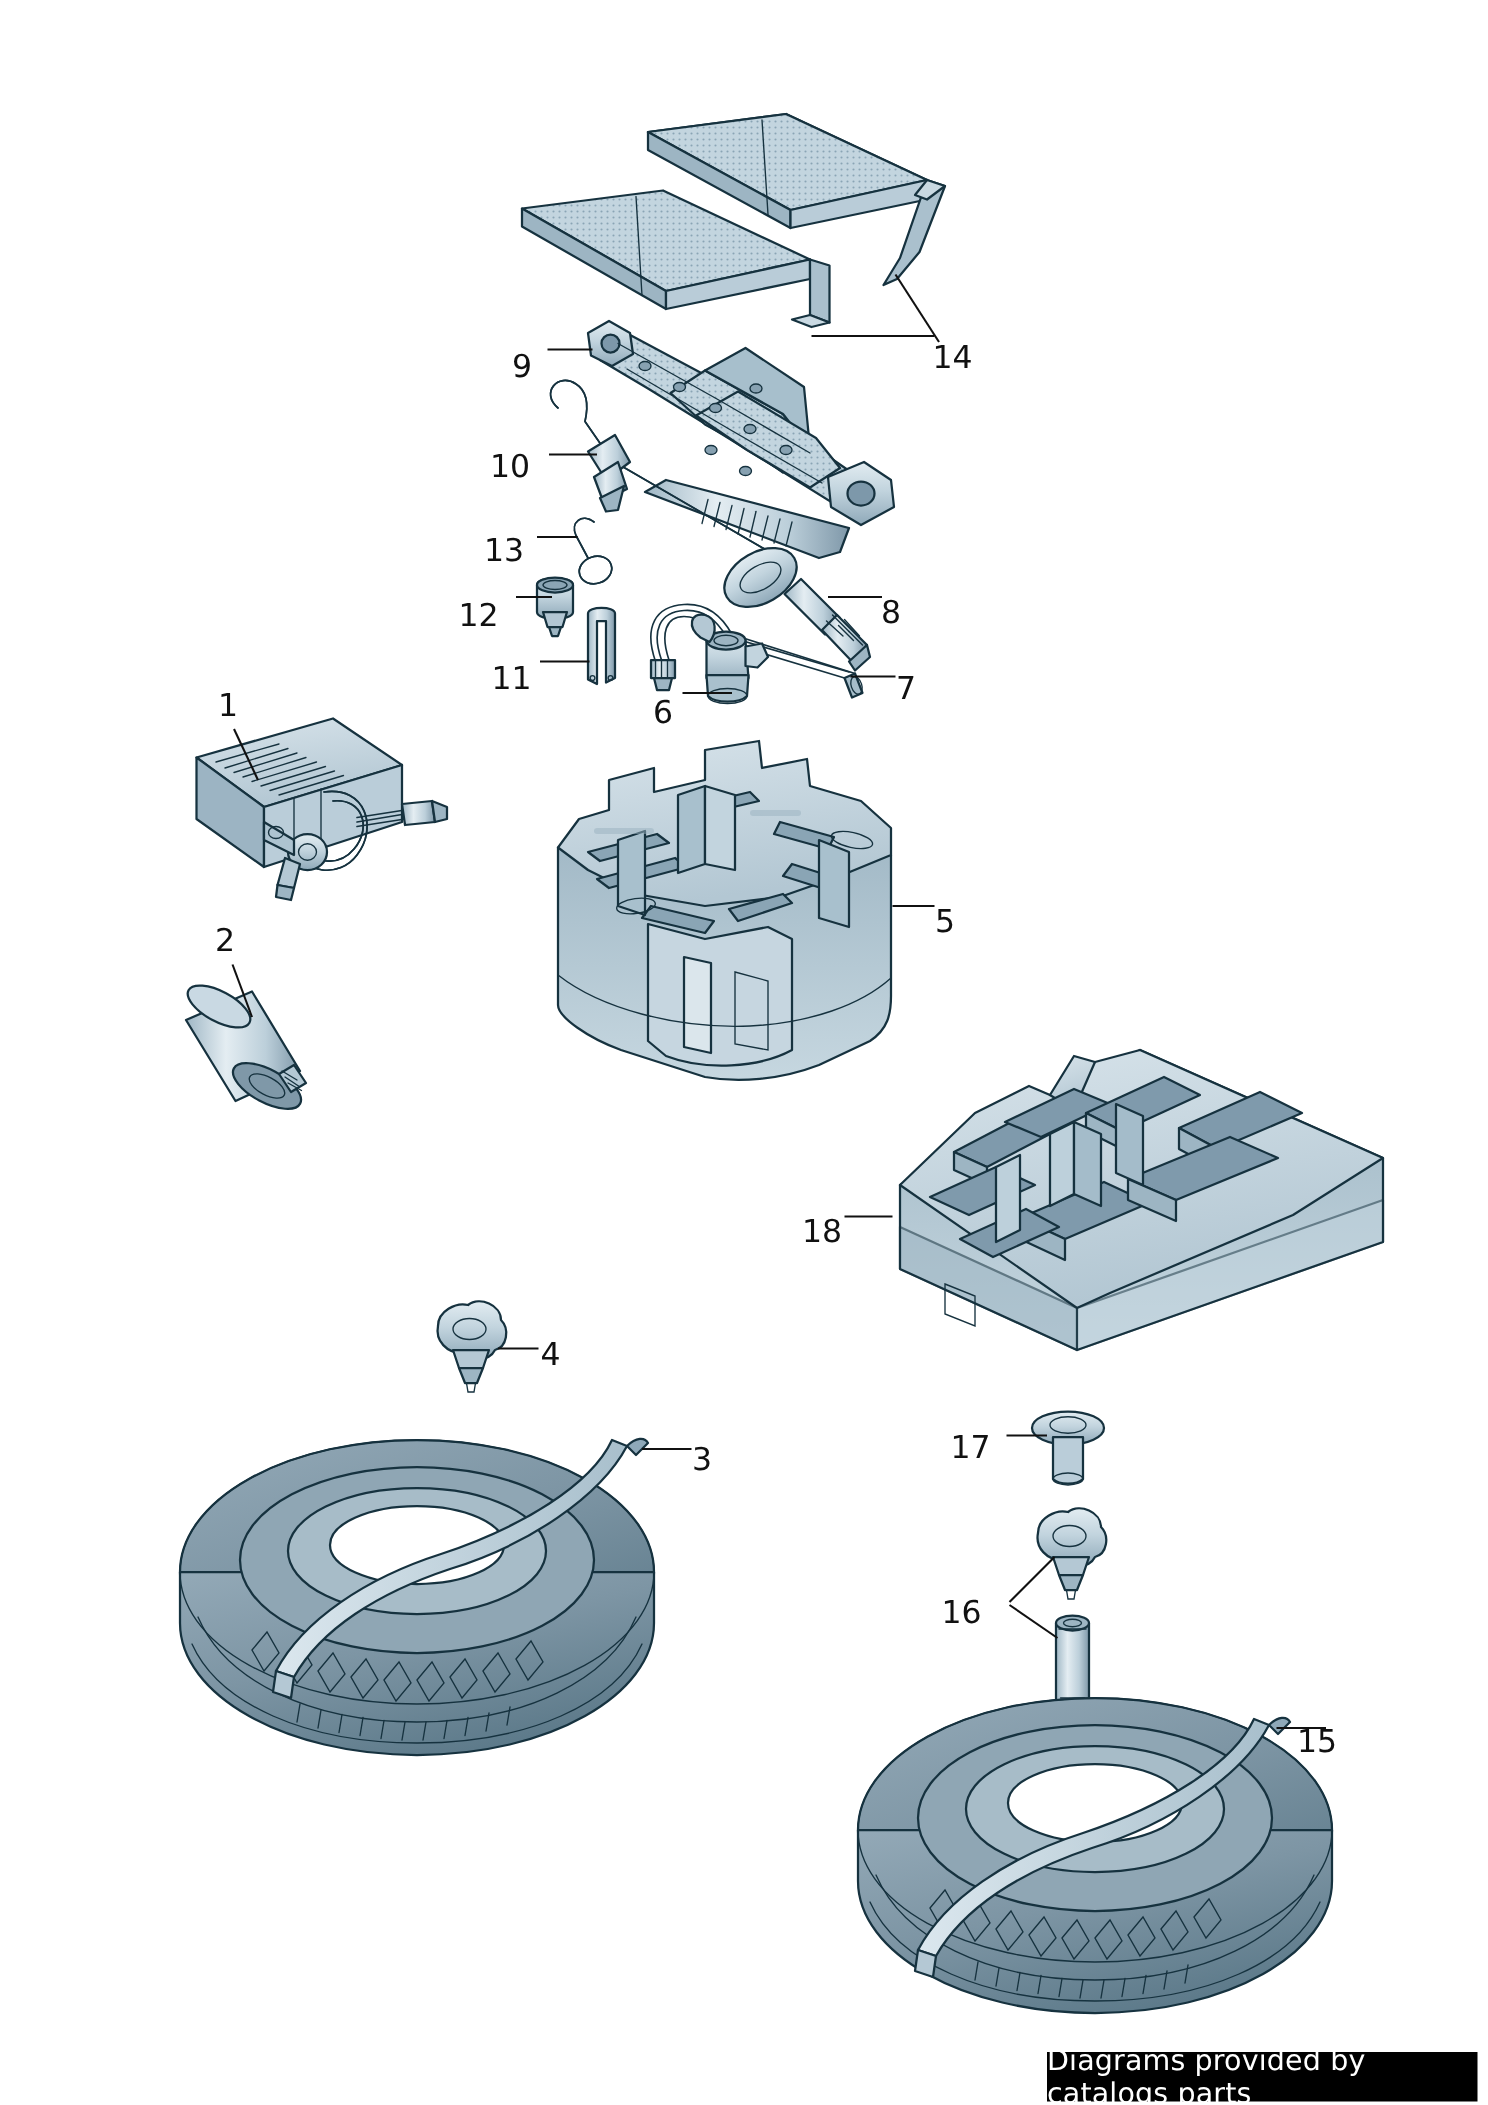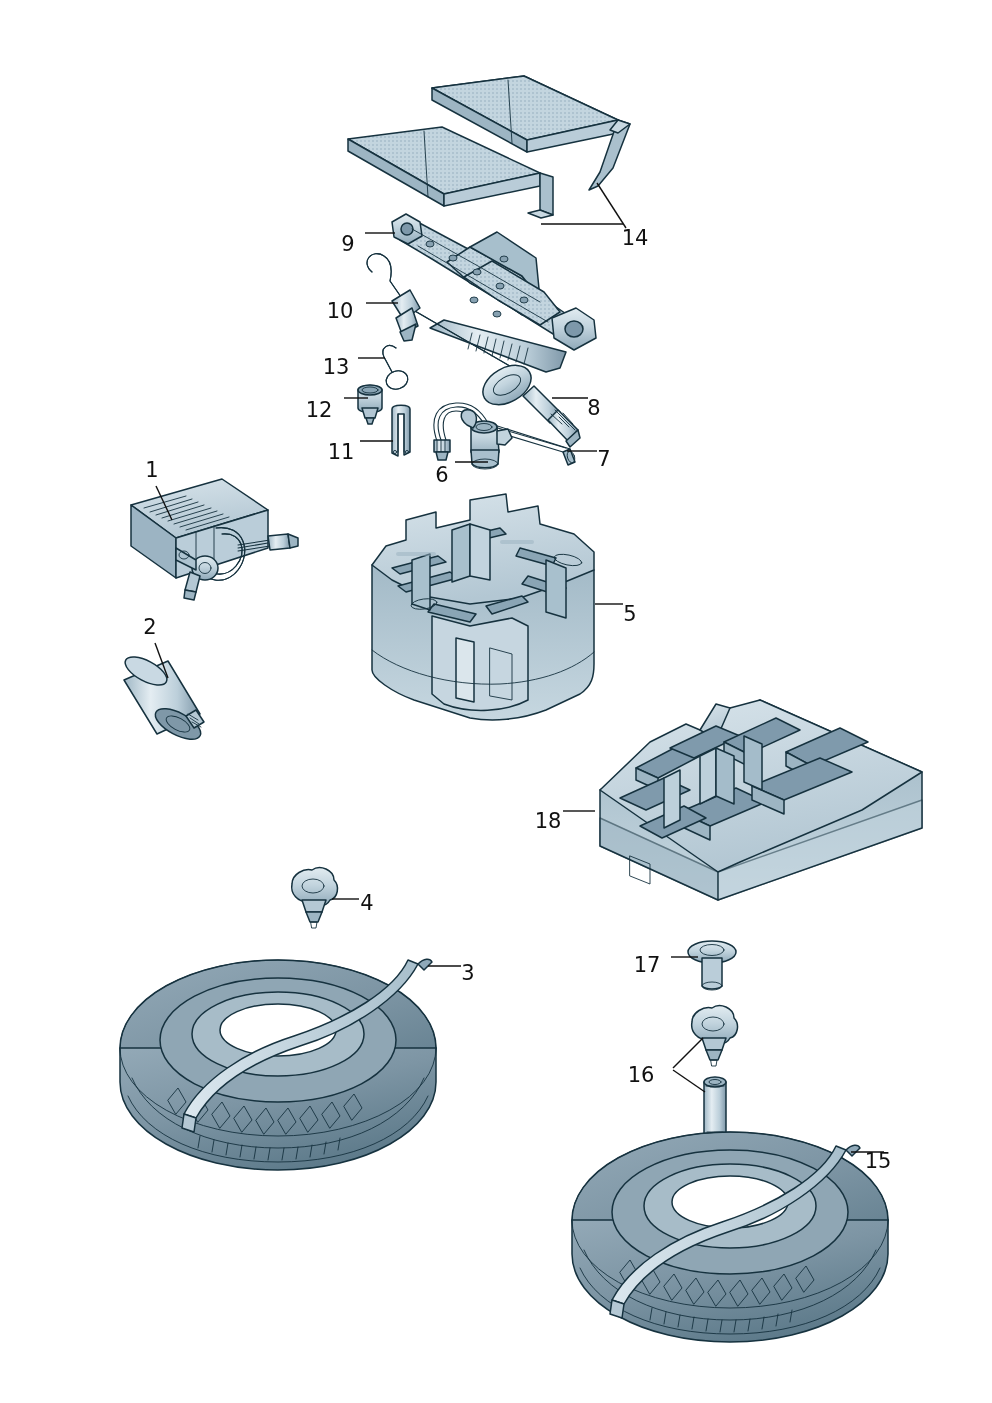--- a/index.html
+++ b/index.html
@@ -473,14 +473,17 @@
         <text x="319" y="417" class="num" text-anchor="middle">12</text>
         <text x="336" y="374" class="num" text-anchor="middle">13</text>
         <text x="635" y="245" class="num" text-anchor="middle">14</text>
         <text x="878" y="1168" class="num" text-anchor="middle">15</text>
         <text x="641" y="1082" class="num" text-anchor="middle">16</text>
         <text x="647" y="972" class="num" text-anchor="middle">17</text>
         <text x="548" y="828" class="num" text-anchor="middle">18</text>
       </g>
 </svg>
 
-
+<div id="wm" style="left: 698px; top: 1368px; width: 287px; height: 33px; background: rgb(0, 0, 0); color: rgb(255, 255, 255);">
+  <span>Diagrams provided by catalogs parts</span>
 </div>
 
+</div>
+
 </body></html>

